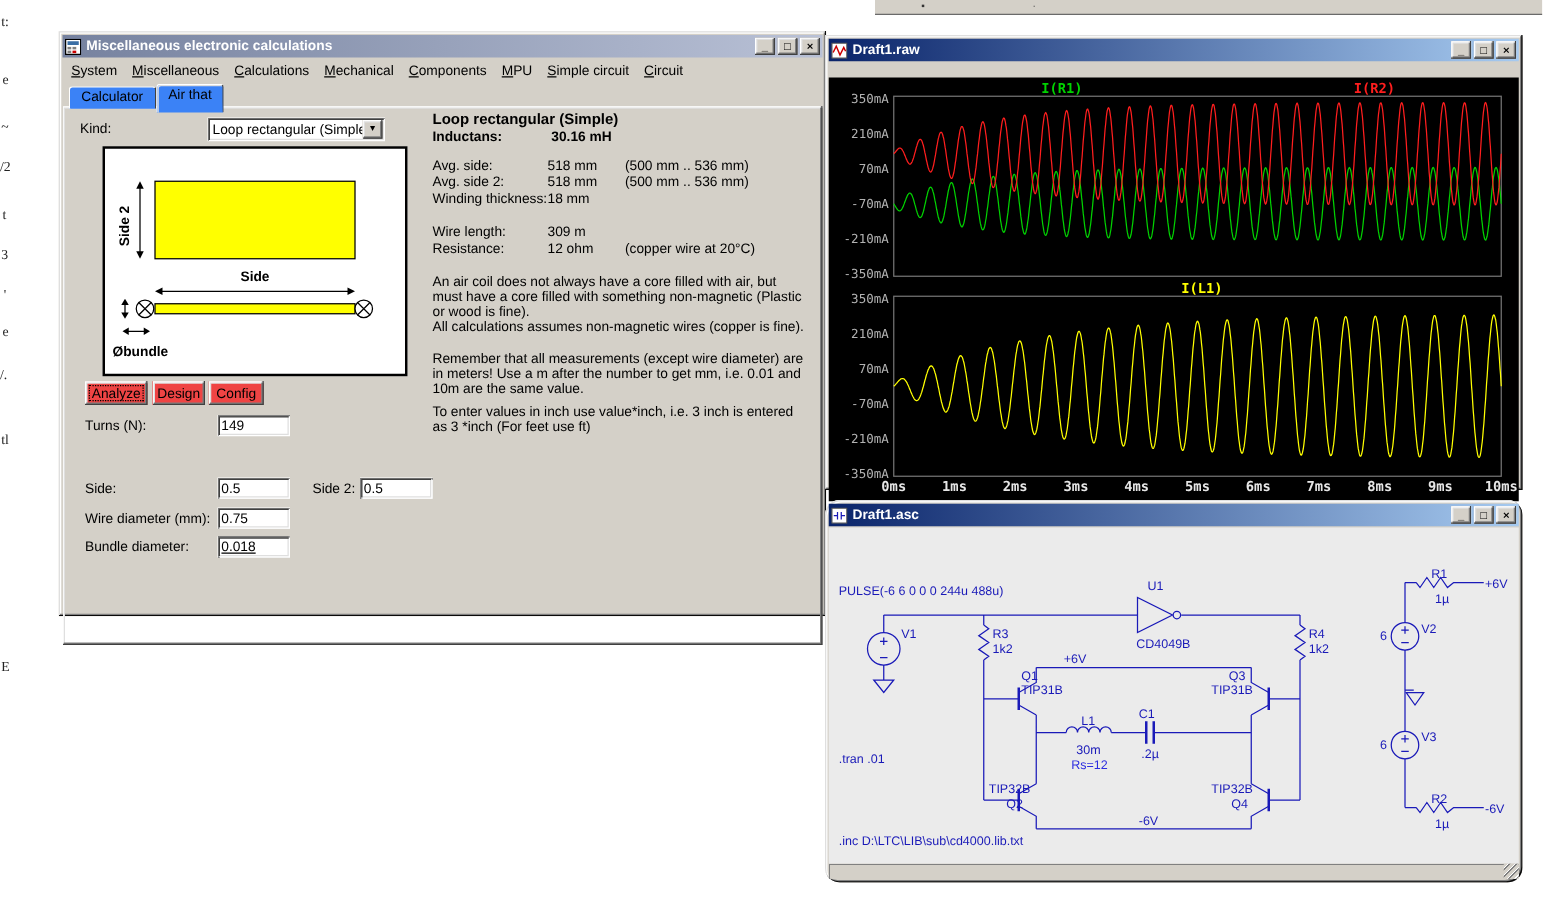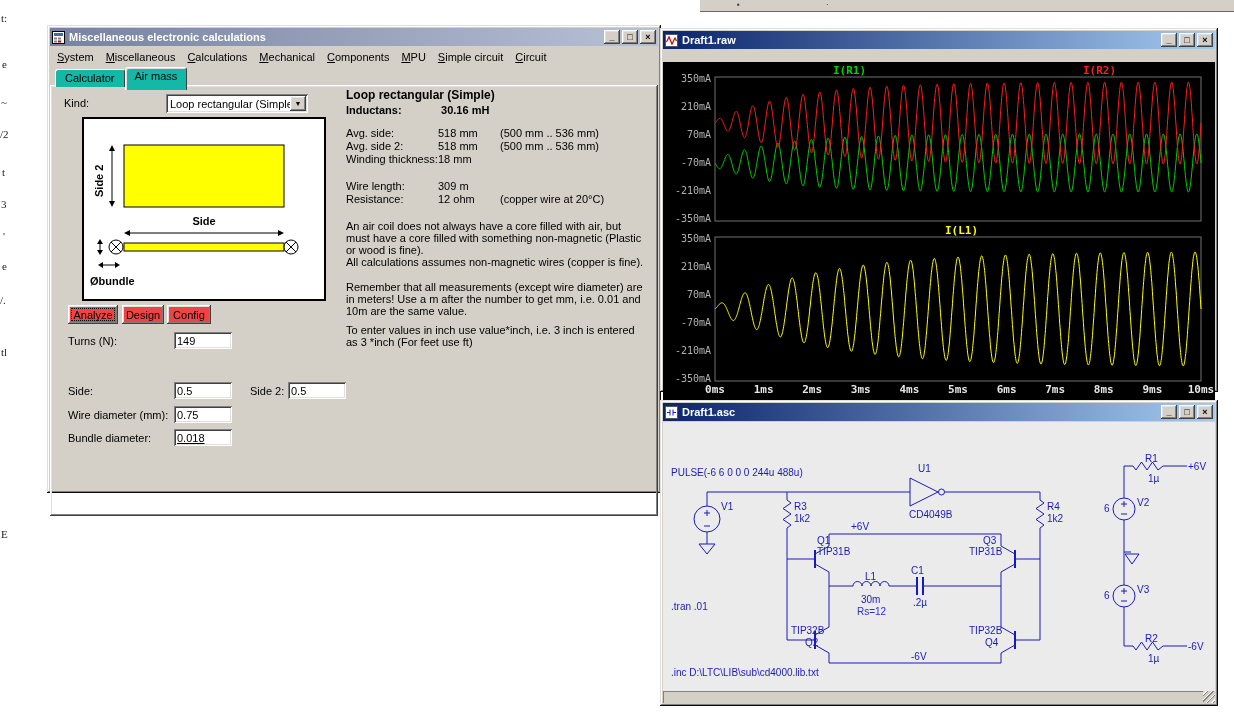--- a/index.html
+++ b/index.html
@@ -17,21 +17,21 @@
   .title-text{flex:1;white-space:nowrap;margin-left:4px;}
   .ticon{width:13px;height:13px;flex:0 0 13px;}
   .tbtn{width:16px;height:14px;margin-left:2px;background:#d4d0c8;color:#000;
         display:flex;align-items:center;justify-content:center;font:bold 9px "Liberation Sans",sans-serif;
         box-shadow:inset -1px -1px #404040,inset 1px 1px #fff,inset -2px -2px #808080,inset 2px 2px #dfdfdf;}
 
   
   #calc-menu{position:absolute;left:4px;top:23px;right:4px;height:17px;display:flex;align-items:center;}
   .menu-item{padding:1px 6px;cursor:default;}
   #calc-tabs{position:absolute;left:8px;top:42px;height:20px;z-index:3;}
-  .tab{display:inline-block;vertical-align:top;padding:2px 9px;background:#14b8a6;font-size:11px;
+  .tab{display:inline-block;vertical-align:top;padding:2px 9px;background:#3b82f6;font-size:11px;
        border:1px solid #404040;border-bottom:none;border-top-color:#fff;border-left-color:#fff;
        border-radius:3px 3px 0 0;margin-top:2px;height:13px;}
   .tab.active{margin-top:0;height:18px;position:relative;z-index:4;box-shadow:inset 1px 1px #dfdfdf;}
   .panel{position:absolute;left:3px;top:60px;width:608px;height:431px;z-index:1;
          box-shadow:inset -1px -1px #404040,inset 1px 1px #fff,inset -2px -2px #808080,inset 2px 2px #dfdfdf;}
   .flabel{position:absolute;white-space:nowrap;}
   .tinput{position:absolute;height:17px;font:11px "Liberation Sans",sans-serif;padding:0 3px;border:none;
           background:#fff;box-shadow:inset 1px 1px #808080,inset -1px -1px #fff,inset 2px 2px #404040,inset -2px -2px #dfdfdf;}
   .combo{position:absolute;left:116px;top:9px;width:142px;height:19px;background:#fff;display:flex;align-items:center;
          box-shadow:inset 1px 1px #808080,inset -1px -1px #fff,inset 2px 2px #404040,inset -2px -2px #dfdfdf;}
@@ -121,21 +121,21 @@
         <span class="menu-item"><u>M</u>iscellaneous</span>
         <span class="menu-item"><u>C</u>alculations</span>
         <span class="menu-item"><u>M</u>echanical</span>
         <span class="menu-item"><u>C</u>omponents</span>
         <span class="menu-item"><u>M</u>PU</span>
         <span class="menu-item"><u>S</u>imple circuit</span>
         <span class="menu-item"><u>C</u>ircuit</span>
       </div>
 
     <div id="calc-tabs">
-      <span class="tab">Calculator</span><span class="tab active">Air mass</span>
+      <span class="tab">Calculator</span><span class="tab active">Air that</span>
     </div>
 
     <div class="panel">
       <span class="flabel" style="left:14px;top:12px;">Kind:</span>
       <div class="combo">
         <span class="cv">Loop rectangular (Simple)</span>
         <span class="cbtn">▼</span>
       </div>
 
       <div id="diagram-box">
@@ -270,21 +270,21 @@
           <text x="295" y="331" text-anchor="middle" fill="#e6e6e6" class="xlabel">5ms</text>
           <text x="343.6" y="331" text-anchor="middle" fill="#e6e6e6" class="xlabel">6ms</text>
           <text x="392.2" y="331" text-anchor="middle" fill="#e6e6e6" class="xlabel">7ms</text>
           <text x="440.8" y="331" text-anchor="middle" fill="#e6e6e6" class="xlabel">8ms</text>
           <text x="489.4" y="331" text-anchor="middle" fill="#e6e6e6" class="xlabel">9ms</text>
           <text x="538" y="331" text-anchor="middle" fill="#e6e6e6" class="xlabel">10ms</text>
         </svg>
     </div>
   </div>
 
-  <div class="win" style="left:660px;top:400px;width:558px;height:306px;">
+  <div class="win" style="left:660px;top:400px;width:558px;height:306px;border-radius:12px;">
     <div class="titlebar active">
       <svg class="ticon" viewBox="0 0 13 13">
         <rect x="0.5" y="0.5" width="12" height="12" fill="#fff" stroke="#555"></rect>
         <path d="M2,6.5 H5 M8,6.5 H11 M5,3.5 V9.5 M8,3.5 V9.5" stroke="#1a1ab8" fill="none"></path>
       </svg>
       <span class="title-text">Draft1.asc</span>
       <span class="tbtn">_</span>
       <span class="tbtn">□</span>
       <span class="tbtn">×</span>
     </div>

